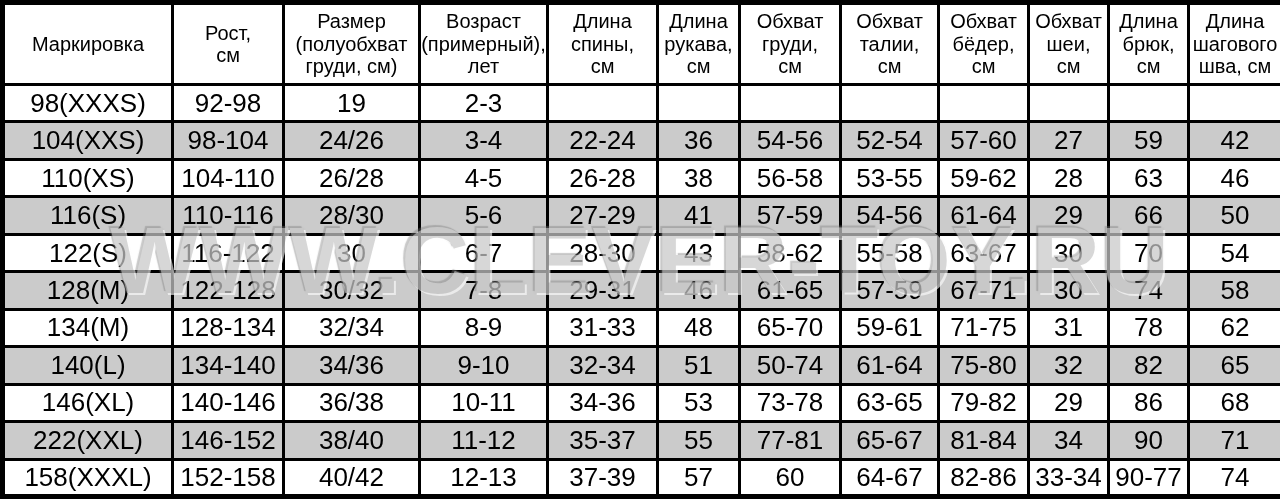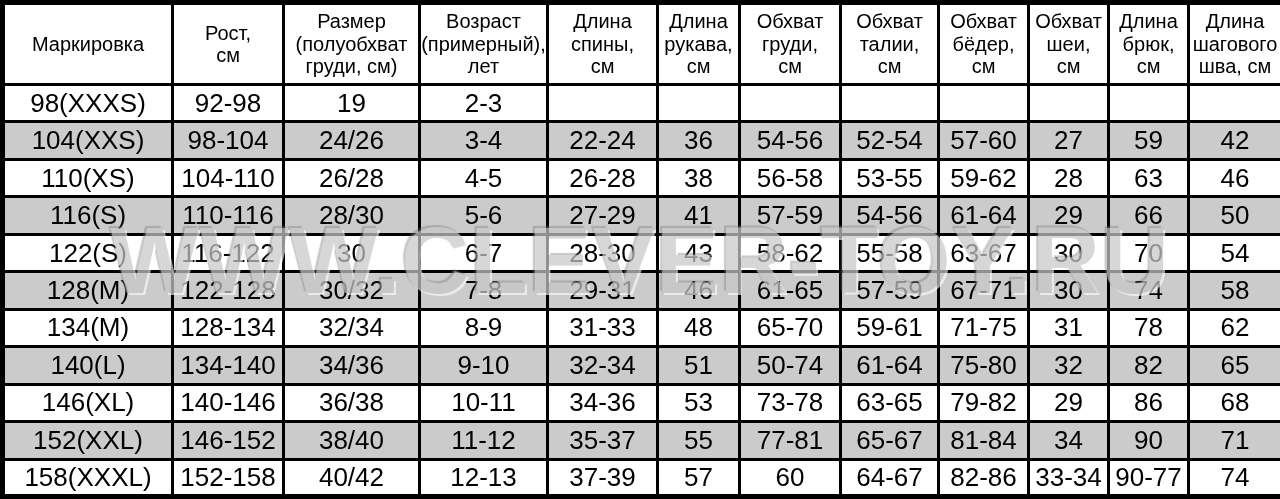--- a/index.html
+++ b/index.html
@@ -239,21 +239,21 @@
           <td>34-36</td>
           <td>53</td>
           <td class="b">73-78</td>
           <td>63-65</td>
           <td>79-82</td>
           <td>29</td>
           <td>86</td>
           <td>68</td>
         </tr>
         <tr>
-          <td class="b">152(XXL)</td>
+          <td class="b">222(XXL)</td>
           <td class="b">146-152</td>
           <td class="b">38/40</td>
           <td class="b">11-12</td>
           <td>35-37</td>
           <td>55</td>
           <td class="b">77-81</td>
           <td>65-67</td>
           <td>81-84</td>
           <td>34</td>
           <td>90</td>

